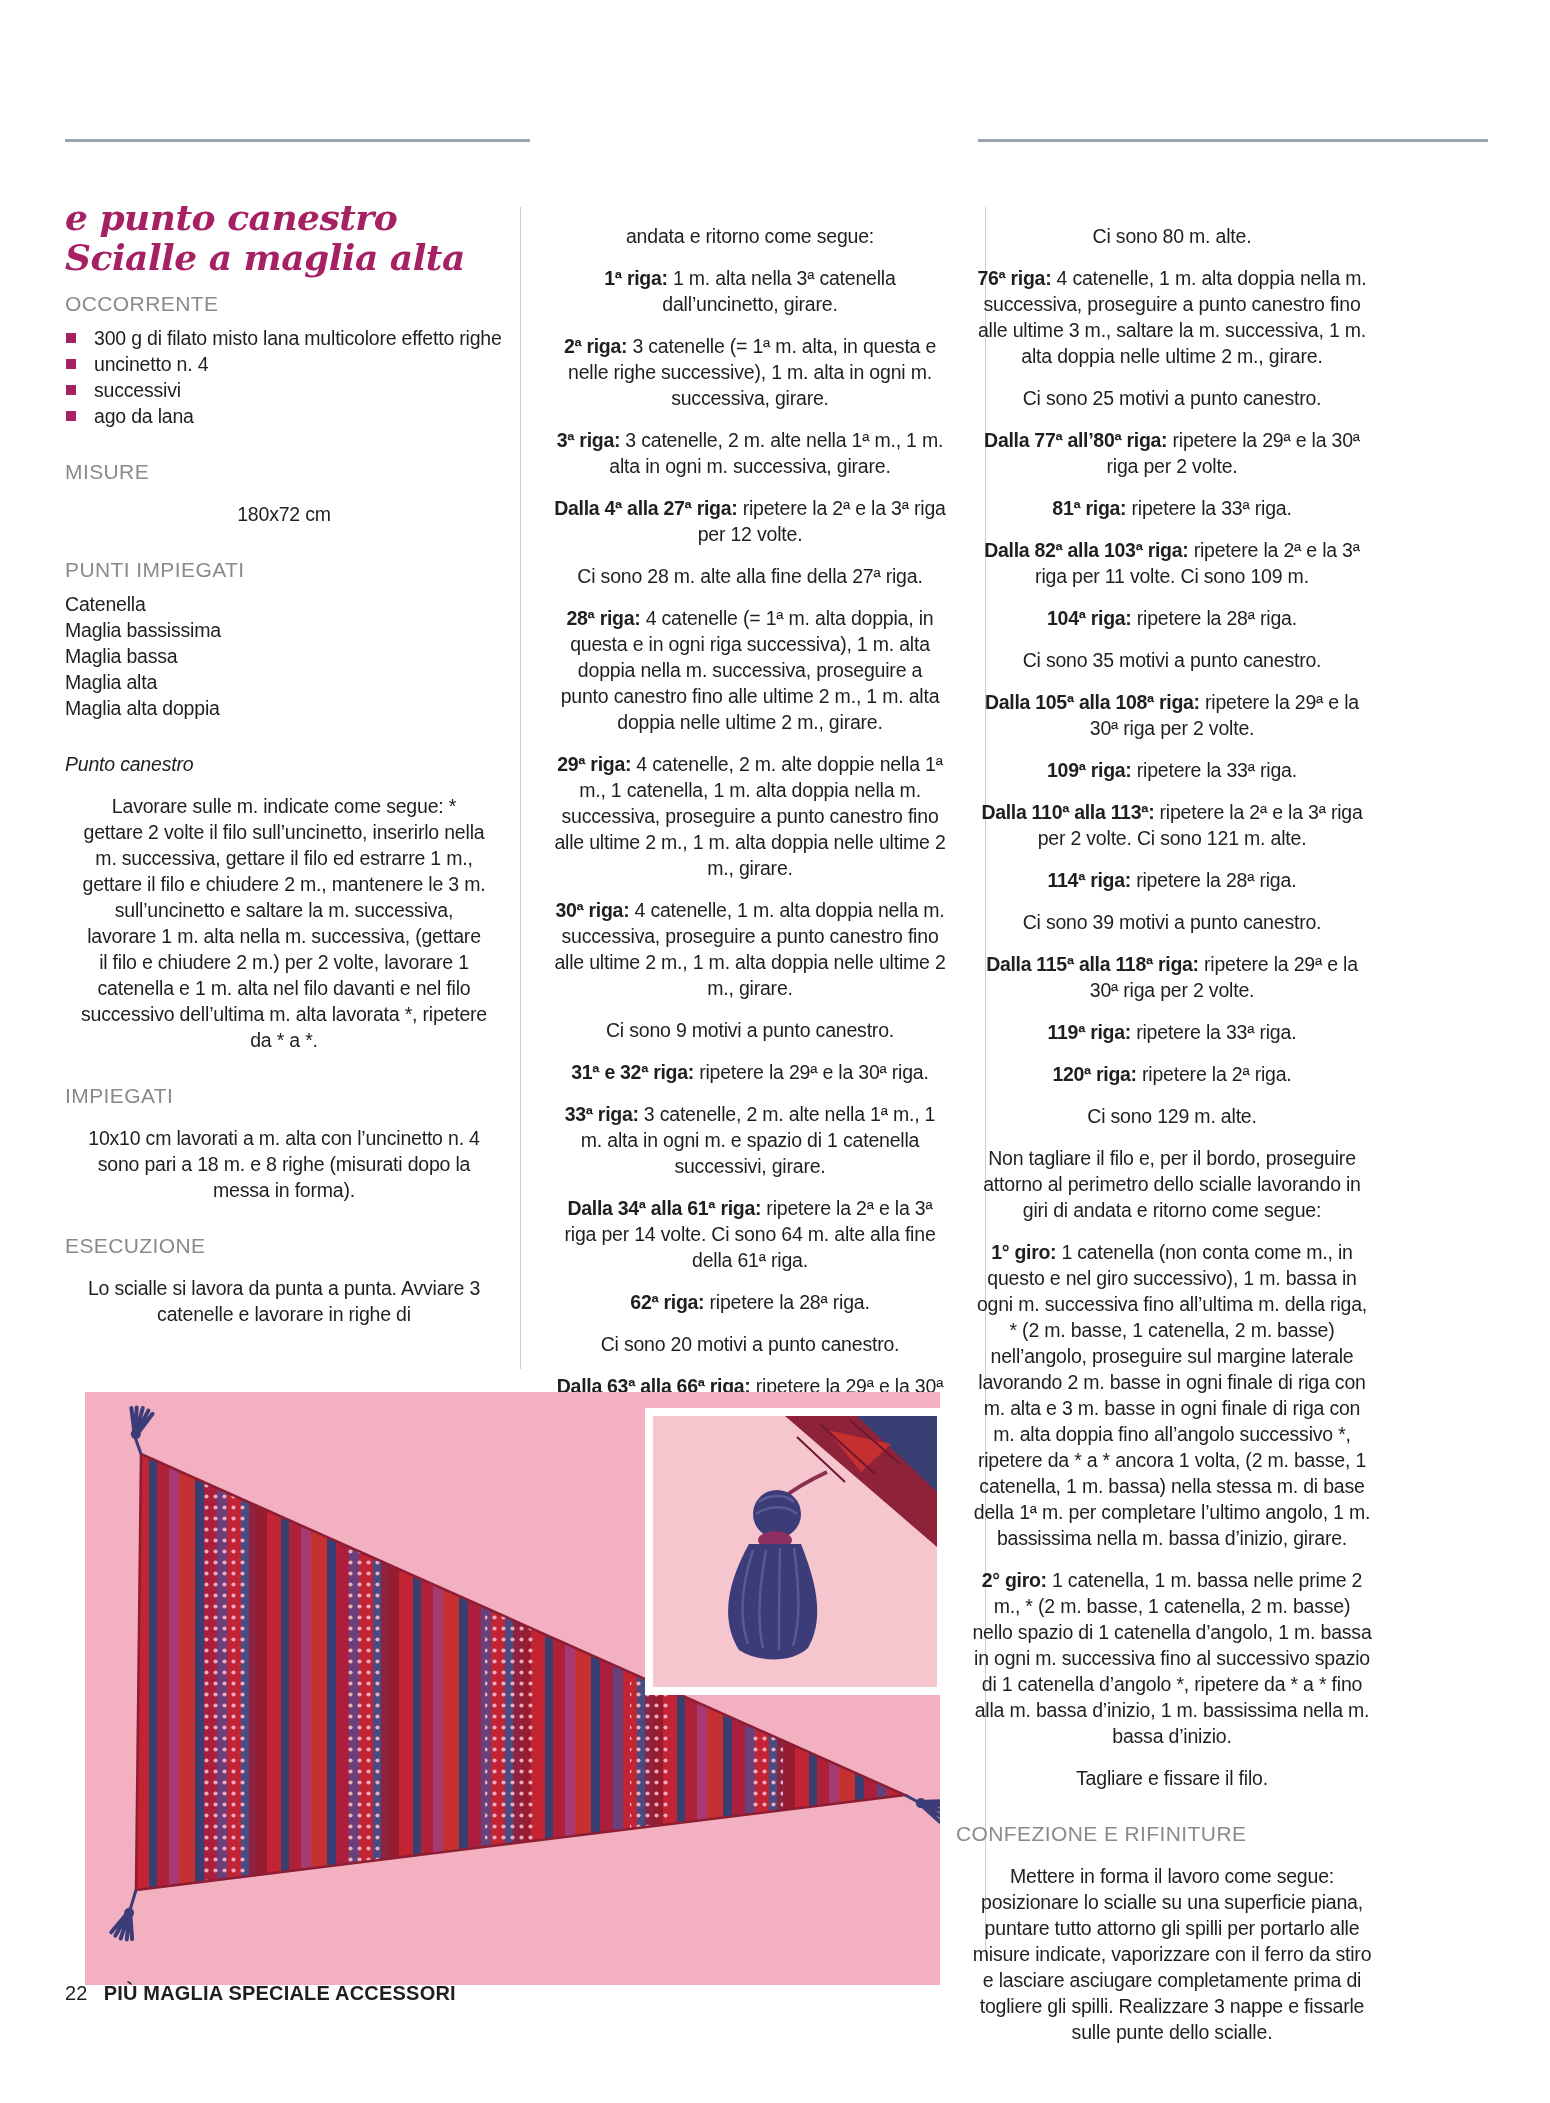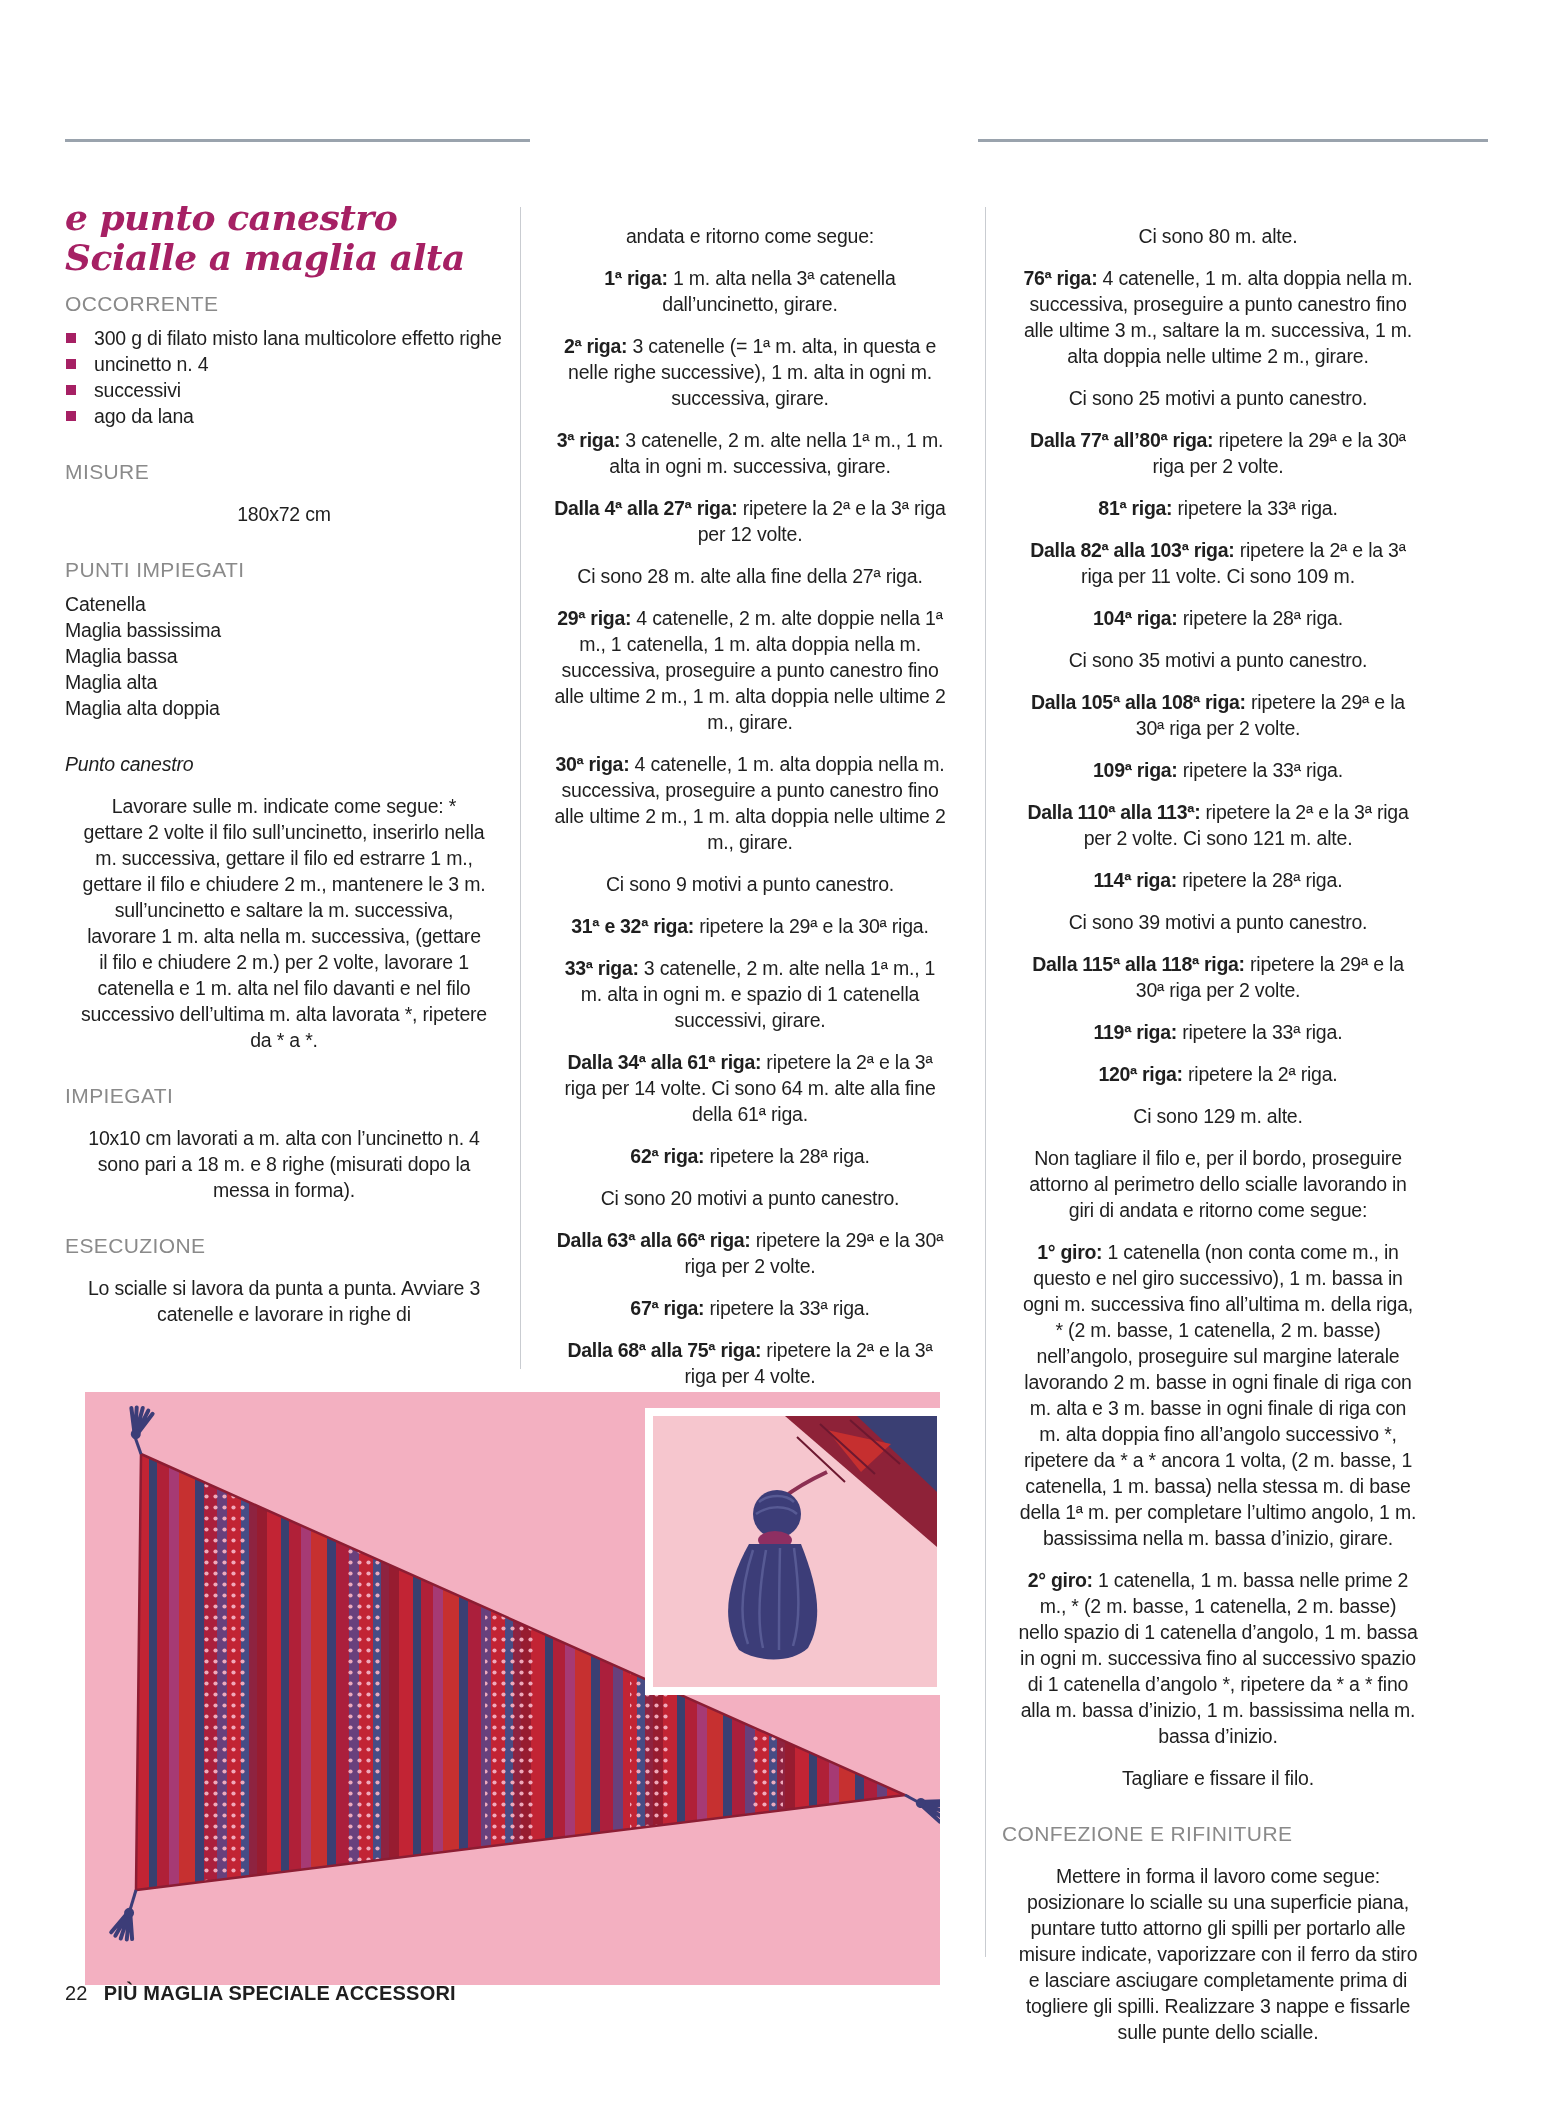--- a/index.html
+++ b/index.html
@@ -10,21 +10,21 @@
         font-size:48px;letter-spacing:-1px;color:var(--accent);white-space:nowrap;}
   .rule{position:absolute;top:139px;height:3px;background:var(--rule);}
   .rule.left{left:65px;width:465px;}
   .rule.right{left:978px;width:510px;}
   .divider{position:absolute;width:1px;background:var(--divider);}
   .divider.d1{left:520px;top:207px;height:1162px;}
   .divider.d2{left:985px;top:207px;height:1750px;}
   .col{position:absolute;font-size:19.5px;line-height:26px;letter-spacing:-0.2px;}
   .col1{left:65px;top:197px;width:438px;}
   .col2{left:538px;top:207px;width:424px;}
-  .col3{left:1002px;top:207px;width:432px;}
+  .col3{left:956px;top:207px;width:432px;}
   .heading{font-family:"DejaVu Serif",serif;font-style:italic;font-weight:bold;
         font-size:36px;line-height:40px;letter-spacing:-0.5px;color:var(--accent);margin-bottom:14px;}
   .sec-header{color:var(--sec);font-size:21px;line-height:26px;letter-spacing:0.4px;
         margin-top:30px;margin-bottom:8px;}
   .sec-header.first{margin-top:4px;}
   .para{margin:16px;text-align:center;}
   .para b{letter-spacing:-0.3px;}
   .bullet-item{position:relative;padding-left:29px;}
   .bullet-square{position:absolute;left:1px;top:8px;width:10px;height:10px;background:var(--accent);}
   .stitch-line{margin:0;}
@@ -81,20 +81,21 @@
     <p class="para">Lo scialle si lavora da punta a punta. Avviare 3 catenelle e lavorare in righe di</p>
   </div>
 
   <div class="col col2" id="middle-col">
       <p class="para"><span>andata e ritorno come segue:</span></p>
       <p class="para"><b>1ª riga:</b><span> 1 m. alta nella 3ª catenella dall’uncinetto, girare.</span></p>
       <p class="para"><b>2ª riga:</b><span> 3 catenelle (= 1ª m. alta, in questa e nelle righe successive), 1 m. alta in ogni m. successiva, girare.</span></p>
       <p class="para"><b>3ª riga:</b><span> 3 catenelle, 2 m. alte nella 1ª m., 1 m. alta in ogni m. successiva, girare.</span></p>
       <p class="para"><b>Dalla 4ª alla 27ª riga:</b><span> ripetere la 2ª e la 3ª riga per 12 volte.</span></p>
       <p class="para"><span>Ci sono 28 m. alte alla fine della 27ª riga.</span></p>
+      <p class="para"><b>28ª riga:</b><span> 4 catenelle (= 1ª m. alta doppia, in questa e in ogni riga successiva), 1 m. alta doppia nella m. successiva, proseguire a punto canestro fino alle ultime 2 m., 1 m. alta doppia nelle ultime 2 m., girare.</span></p>
       <p class="para"><b>29ª riga:</b><span> 4 catenelle, 2 m. alte doppie nella 1ª m., 1 catenella, 1 m. alta doppia nella m. successiva, proseguire a punto canestro fino alle ultime 2 m., 1 m. alta doppia nelle ultime 2 m., girare.</span></p>
       <p class="para"><b>30ª riga:</b><span> 4 catenelle, 1 m. alta doppia nella m. successiva, proseguire a punto canestro fino alle ultime 2 m., 1 m. alta doppia nelle ultime 2 m., girare.</span></p>
       <p class="para"><span>Ci sono 9 motivi a punto canestro.</span></p>
       <p class="para"><b>31ª e 32ª riga:</b><span> ripetere la 29ª e la 30ª riga.</span></p>
       <p class="para"><b>33ª riga:</b><span> 3 catenelle, 2 m. alte nella 1ª m., 1 m. alta in ogni m. e spazio di 1 catenella successivi, girare.</span></p>
       <p class="para"><b>Dalla 34ª alla 61ª riga:</b><span> ripetere la 2ª e la 3ª riga per 14 volte. Ci sono 64 m. alte alla fine della 61ª riga.</span></p>
       <p class="para"><b>62ª riga:</b><span> ripetere la 28ª riga.</span></p>
       <p class="para"><span>Ci sono 20 motivi a punto canestro.</span></p>
       <p class="para"><b>Dalla 63ª alla 66ª riga:</b><span> ripetere la 29ª e la 30ª riga per 2 volte.</span></p>
       <p class="para"><b>67ª riga:</b><span> ripetere la 33ª riga.</span></p>

